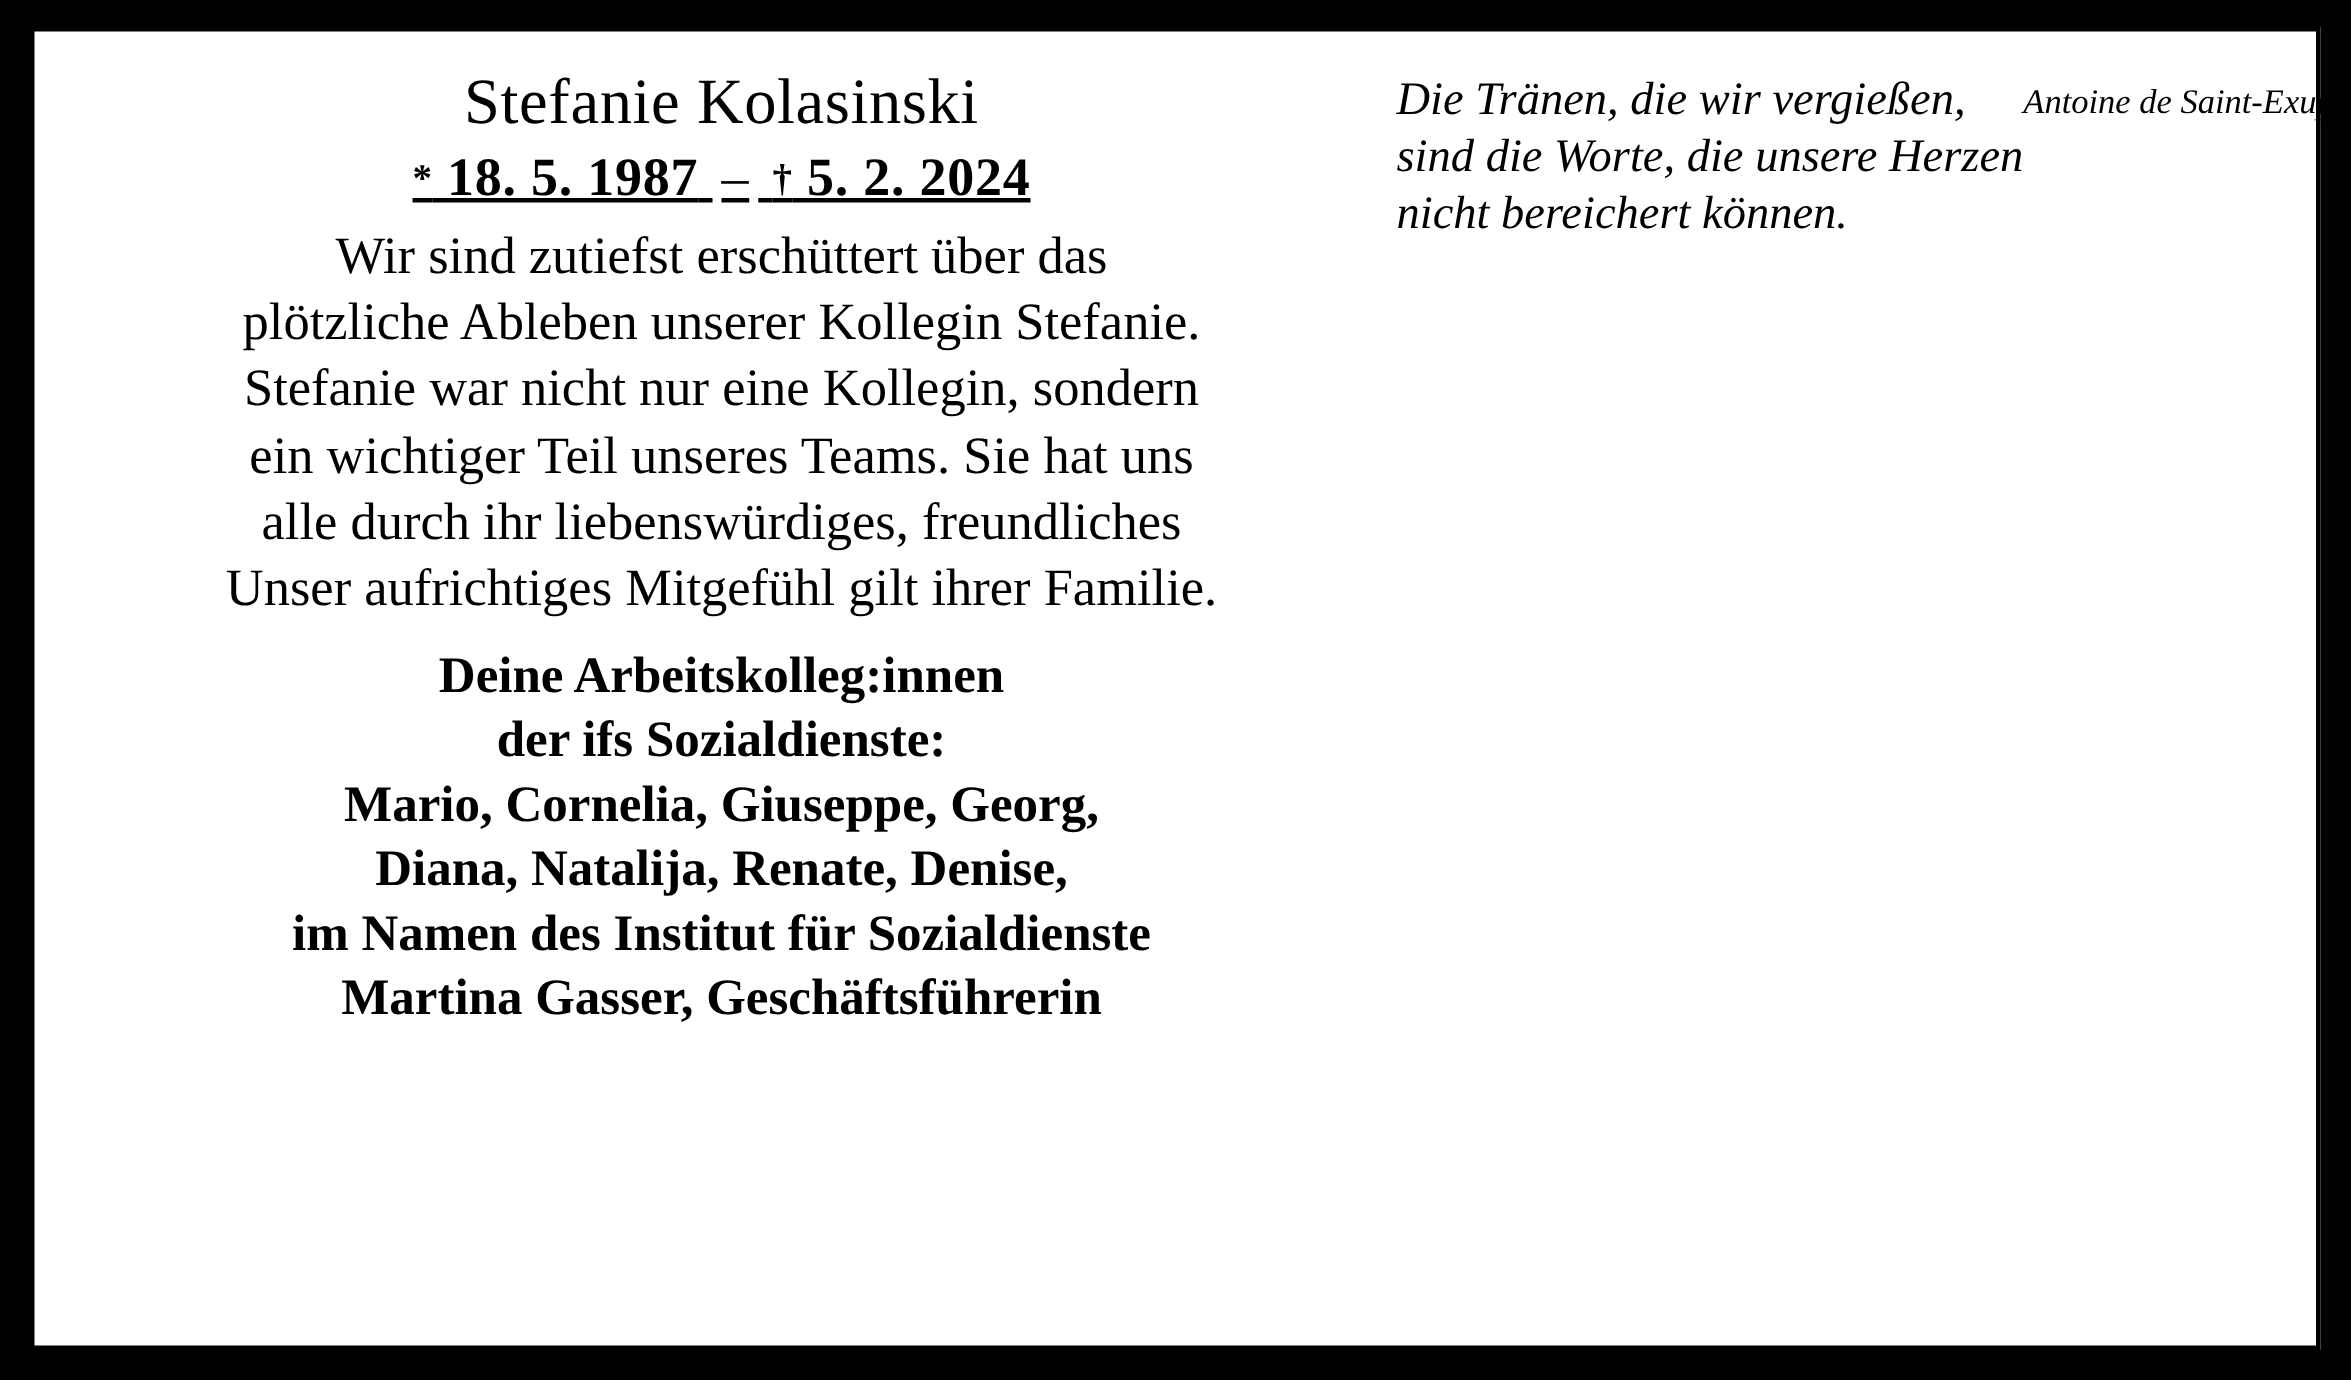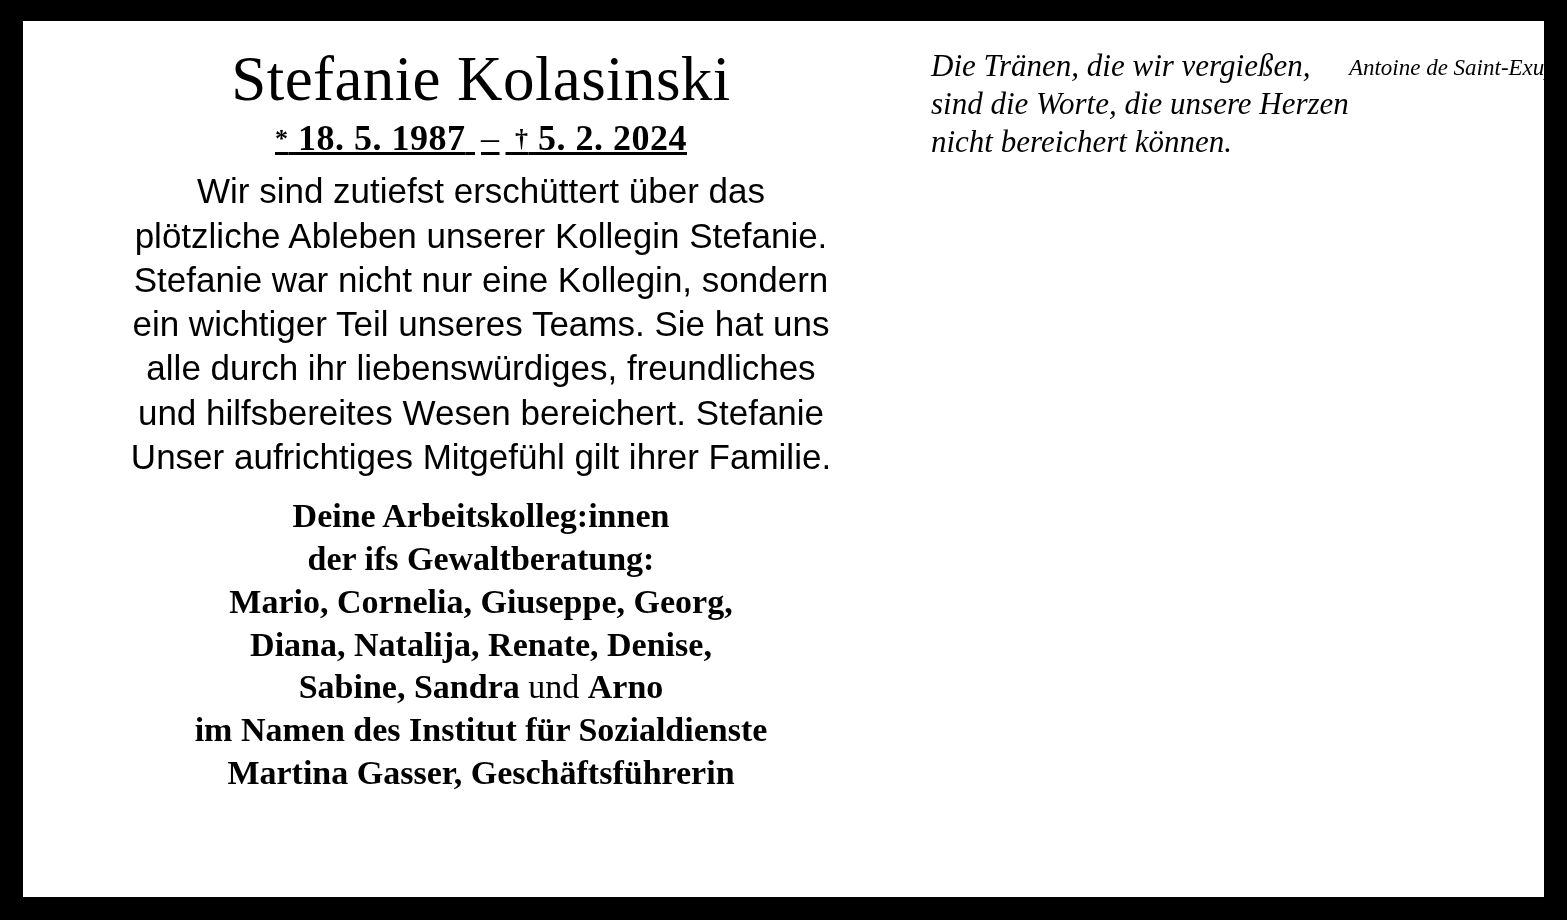--- a/index.html
+++ b/index.html
@@ -42,21 +42,21 @@
     width: 880px;
     flex: 0 0 880px;
     box-sizing: border-box;
     padding: 8px 10px 0 10px;
     text-align: center;
     color: #000;
   }
 
   .deceased-name {
     font-family: "Liberation Serif", serif;
-    font-size: 63px;
+    font-size: 43px;
     line-height: 1.02;
     font-weight: 400;
     letter-spacing: 0.4px;
     margin: 6px 0 6px 0;
     white-space: nowrap;
   }
 
   .dates-line {
     font-family: "Liberation Serif", serif;
     font-size: 36px;
@@ -69,21 +69,21 @@
   .dates-line .sym {
     font-size: 26px;
     vertical-align: 3px;
   }
   .dates-line .dash {
     font-weight: 400;
     padding: 0 6px;
   }
 
   .body-text {
-    font-family: Liberation Sans, sans-serif;
+    font-family: Liberation Serif, serif;
     font-size: 35px;
     line-height: 1.265;
     font-weight: 400;
     margin: 0 0 16px 0;
   }
   .body-text .ln {
     display: block;
     white-space: nowrap;
   }
 
@@ -167,32 +167,28 @@
         <span class="sym">†</span>
         <span>5. 2. 2024</span>
       </div>
 
       <div class="body-text">
         <span class="ln">Wir sind zutiefst erschüttert über das</span>
         <span class="ln">plötzliche Ableben unserer Kollegin Stefanie.</span>
         <span class="ln">Stefanie war nicht nur eine Kollegin, sondern</span>
         <span class="ln">ein wichtiger Teil unseres Teams. Sie hat uns</span>
         <span class="ln">alle durch ihr liebenswürdiges, freundliches</span>
-        <span class="ln">und hilfsbereites Wesen bereichert. Stefanie</span>
         <span class="ln">Unser aufrichtiges Mitgefühl gilt ihrer Familie.</span>
       </div>
 
       <div class="signers">
         <span class="ln">Deine Arbeitskolleg:innen</span>
-        <span class="ln">der ifs Gewaltberatung:</span>
+        <span class="ln">der ifs Sozialdienste:</span>
         <span class="ln">Mario, Cornelia, Giuseppe, Georg,</span>
         <span class="ln">Diana, Natalija, Renate, Denise,</span>
-        <span class="ln">
-          <span>Sabine, Sandra</span><span class="reg"> und </span><span>Arno</span>
-        </span>
         <span class="ln">im Namen des Institut für Sozialdienste</span>
         <span class="ln">Martina Gasser, Geschäftsführerin</span>
       </div>
 
     </div>
 
     <div class="right-col">
 
       <div class="quote">
         <span class="ln">Die Tränen, die wir vergießen,</span>

